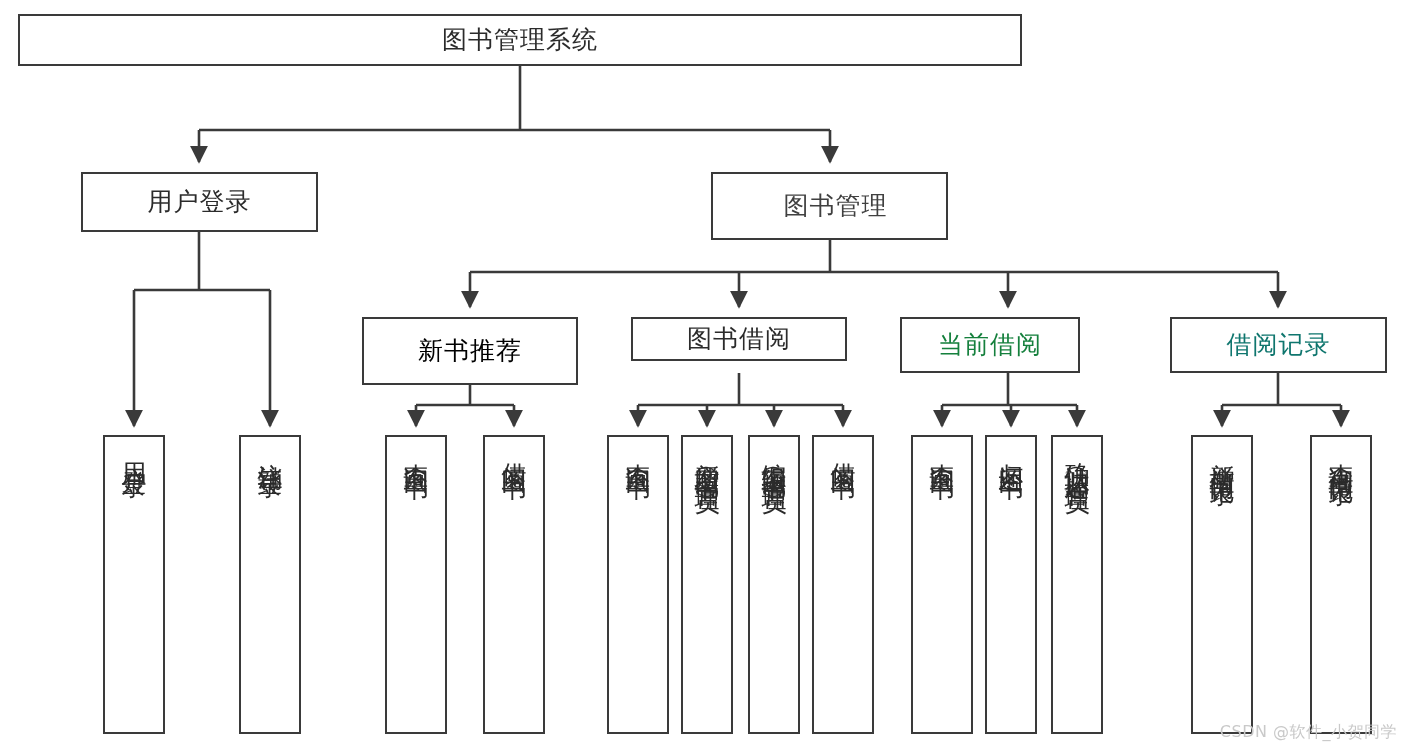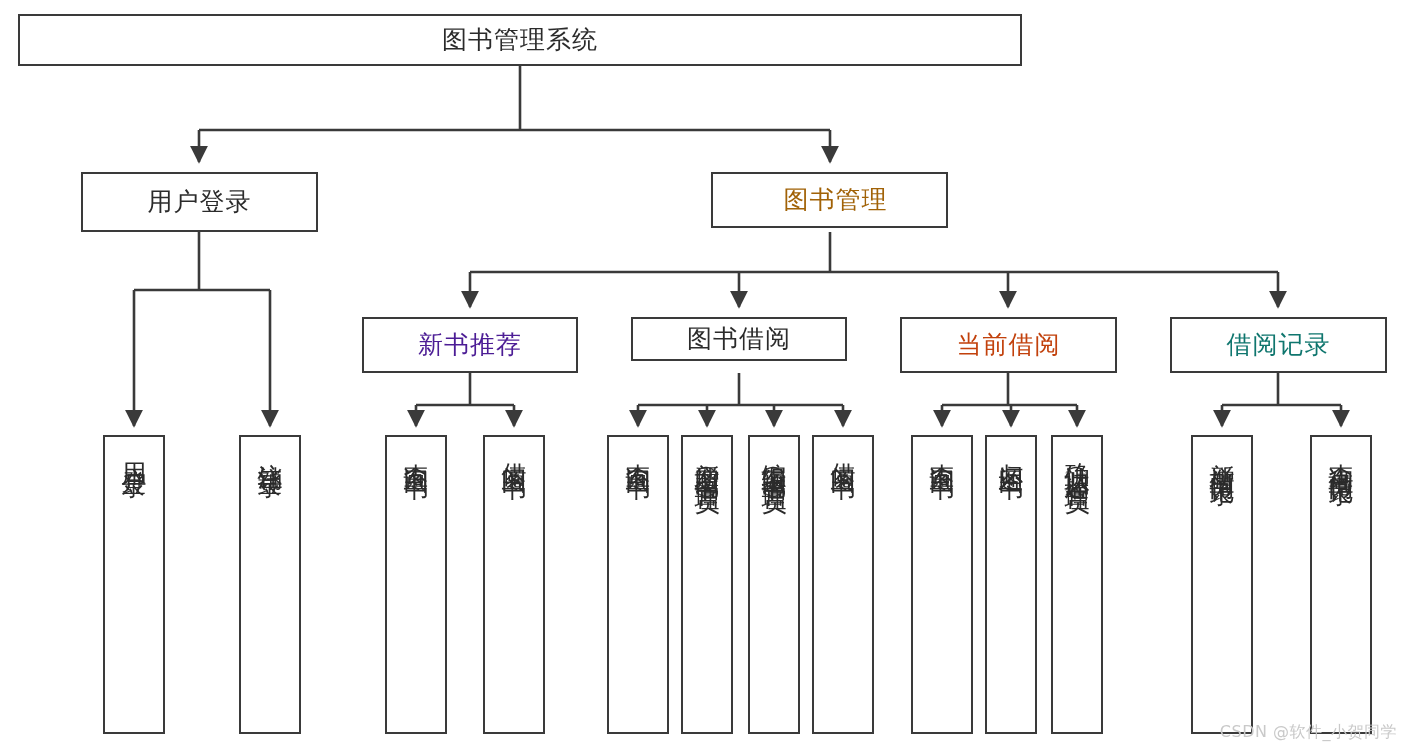--- a/index.html
+++ b/index.html
@@ -110,31 +110,31 @@
     </g>
   </svg>
 
   <div class="node h" style="left: 18px; top: 14px; width: 1004px; height: 52px; border-color: rgb(58, 58, 58); color: rgb(43, 43, 43);">
     <span>图书管理系统</span>
   </div>
 
   <div class="node h" style="left: 81px; top: 172px; width: 237px; height: 60px; border-color: rgb(58, 58, 58); color: rgb(43, 43, 43);">
     <span>用户登录</span>
   </div>
-  <div class="node h" style="left: 711px; top: 172px; width: 237px; height: 56px; border-color: rgb(58, 58, 58); color: #a16207; padding-left: 12px;">
+  <div class="node h" style="left: 711px; top: 172px; width: 237px; height: 68px; border-color: rgb(58, 58, 58); color: #404040; padding-left: 12px;">
     <span>图书管理</span>
   </div>
 
-  <div class="node h" style="left: 362px; top: 317px; width: 216px; height: 56px; border-color: rgb(58, 58, 58); color: #4c1d95;">
+  <div class="node h" style="left: 362px; top: 317px; width: 216px; height: 68px; border-color: rgb(58, 58, 58); color: #000000;">
     <span>新书推荐</span>
   </div>
   <div class="node h" style="left: 631px; top: 317px; width: 216px; height: 44px; border-color: rgb(58, 58, 58); color: rgb(43, 43, 43);">
     <span>图书借阅</span>
   </div>
-  <div class="node h" style="left: 900px; top: 317px; width: 217px; height: 56px; border-color: rgb(58, 58, 58); color: #c2410c;">
+  <div class="node h" style="left: 900px; top: 317px; width: 180px; height: 56px; border-color: rgb(58, 58, 58); color: #15803d;">
     <span>当前借阅</span>
   </div>
   <div class="node h" style="left: 1170px; top: 317px; width: 217px; height: 56px; border-color: rgb(58, 58, 58); color: #0f766e;">
     <span>借阅记录</span>
   </div>
 
   <div class="node v" style="left: 103px; top: 435px; width: 62px; height: 299px; border-color: rgb(58, 58, 58); color: rgb(43, 43, 43);">
     <span class="vtext">用户登录</span>
   </div>
   <div class="node v" style="left: 239px; top: 435px; width: 62px; height: 299px; border-color: rgb(58, 58, 58); color: rgb(43, 43, 43);">

